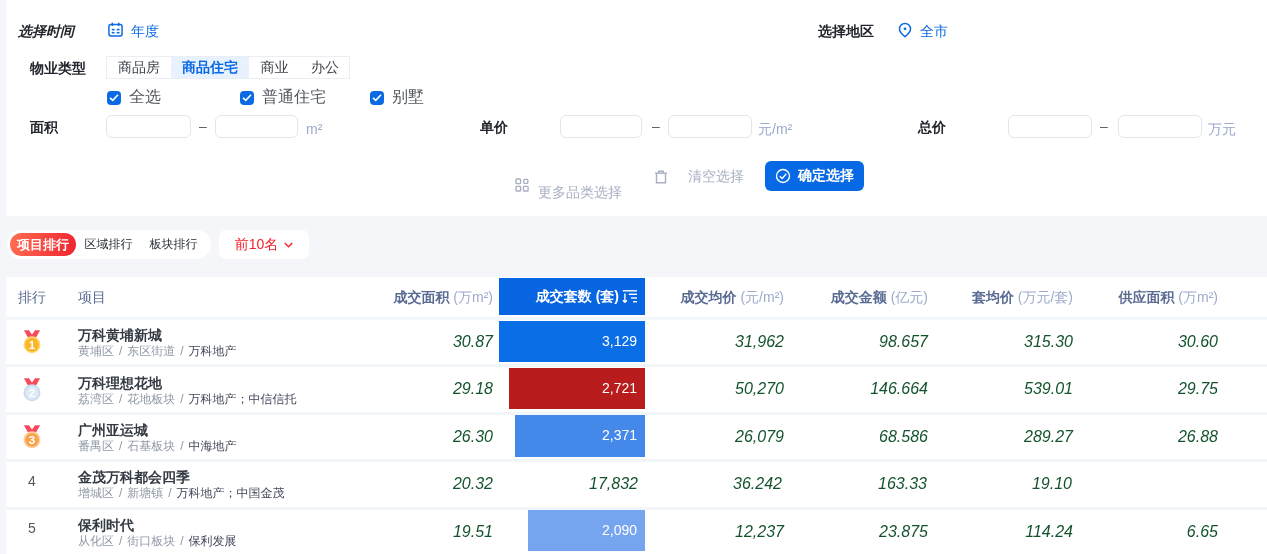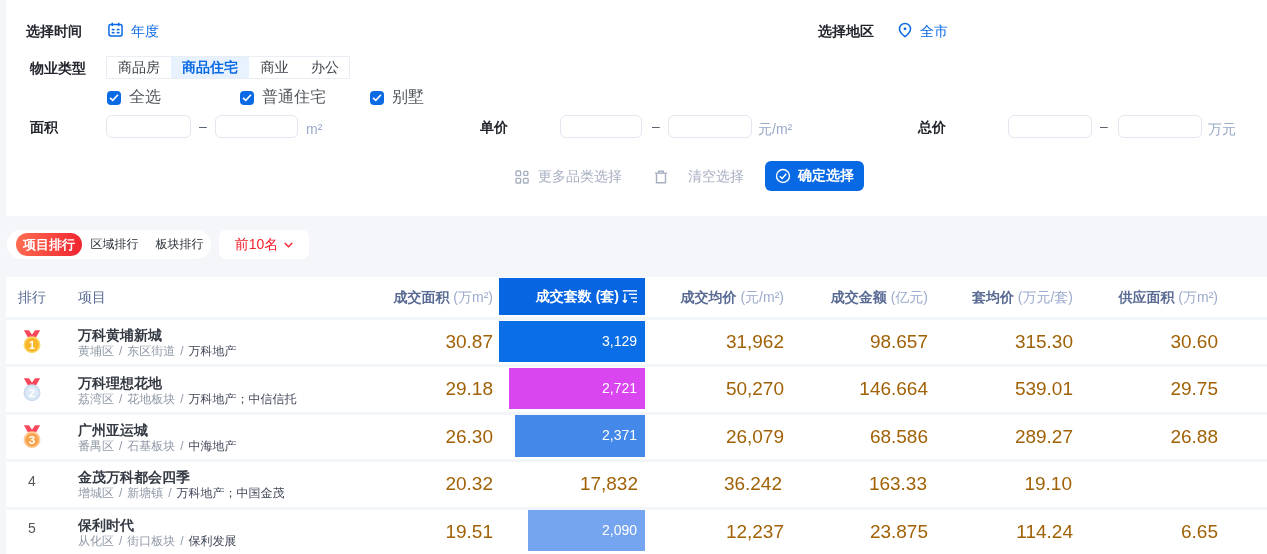--- a/index.html
+++ b/index.html
@@ -20,52 +20,52 @@
 .cbl { font-size:16px; color:#53575e; margin-left:8px; vertical-align:middle; }
 
 .inp { height:23px; border:1px solid #e2e6ee; border-radius:6px; background:#fff; }
 .dash { font-size:14px; color:#5c6370; }
 .unit { font-size:14px; color:#9aa9c9; }
 
 .gbtn { font-size:14px; color:#a7afc1; display:flex; align-items:center; }
 .bluebtn { left:765px; top:161px; width:99px; height:30px; background:#0769e3; border-radius:6px; color:#fff; display:flex; align-items:center; justify-content:center; font-size:14px; font-weight:700; }
 
 .pillwrap { left:7px; top:230px; width:204px; height:29px; background:#fff; border-radius:15px; display:flex; align-items:center; }
-.redpill { width:66px; height:23px; margin-left:9px; border-radius:12px; background:linear-gradient(100deg,#ff6e52,#f0232f); color:#fff; font-size:13px; font-weight:700; display:flex; align-items:center; justify-content:center; }
+.redpill { width:66px; height:23px; margin-left:3px; border-radius:12px; background:linear-gradient(100deg,#ff6e52,#f0232f); color:#fff; font-size:13px; font-weight:700; display:flex; align-items:center; justify-content:center; }
 .ptab { font-size:12px; color:#272c35; width:61px; text-align:center; }
 .selbox { left:219px; top:230px; width:90px; height:29px; background:#fff; border-radius:7px; display:flex; align-items:center; justify-content:center; color:#f5222d; font-size:14px; }
 
 .table { left:6px; top:277px; width:1261px; height:277px; background:#fff; }
 .trow { display:flex; width:100%; }
 .th { height:40px; }
 .tr { height:47.4px; border-top:3px solid #f2f6f8; }
 .c1 { width:52px; display:flex; align-items:center; justify-content:center; }
 .c2 { width:278px; padding-left:8px; display:flex; flex-direction:column; justify-content:center; position:relative; top:1.5px;margin-left:12px; }
 .c3 { width:151px; padding-right:6px; text-align:right; }
 .c4 { width:146px; position:relative;padding-left:36px; }
 .c5,.c7,.c8 { width:145px; padding-right:6px; text-align:right; }
 .c6 { width:144px; padding-right:6px; text-align:right; }
 .hd { font-size:14px; font-weight:700; color:#5a6b94; line-height:40px; white-space:nowrap; }
 .hu { font-weight:400; color:#9cabcd; }
-.num { font-size:19px; color:#a16207; line-height:44px; white-space:nowrap; }
+.num { font-size:16px; color:#14532d; line-height:44px; white-space:nowrap;font-style:italic; }
 .rank { font-size:14px; color:#54585d; position:relative; top:-3.5px; }
 .pname { font-size:14px; font-weight:700; color:#343a43; line-height:17px; margin-bottom:2px; white-space:nowrap; }
 .psub { font-size:12px; color:#8f98a6; line-height:14px; white-space:nowrap; position:relative; top:-2px; }
 .psub b { color:#42485a; font-weight:400; }
 .psub s { text-decoration:none; padding:0 1.6px; }
 .hbar { position:absolute; left:0; top:1px; width:146px; height:37px; background:#0765e2; display:flex; align-items:center; justify-content:flex-end; padding-right:7px; }
 .hbar .hd { color:#fff; line-height:37px; }
 .bar { position:absolute; right:0; top:0.5px; height:41.4px; color:#fff; font-size:14px; text-align:right; line-height:41.4px; padding-right:8px; }
 </style>
 </head>
 <body>
 
 <div class="abs card"></div>
 
-<div class="abs lbl" style="left:26px;top:22.5px;">选择时间</div>
+<div class="abs lbl" style="left:18px;top:22.5px;font-style:italic;">选择时间</div>
 <svg class="abs" style="left:108px;top:21.5px;" width="15" height="15" viewBox="0 0 16 16" fill="none" stroke="#0a6ae4" stroke-width="1.6">
   <rect x="1" y="2.6" width="14" height="12.2" rx="2"></rect>
   <line x1="4.6" y1="0.7" x2="4.6" y2="4.4"></line>
   <line x1="11.4" y1="0.7" x2="11.4" y2="4.4"></line>
   <line x1="4" y1="8.1" x2="7" y2="8.1" stroke-width="1.7"></line>
   <line x1="9.3" y1="8.1" x2="12.3" y2="8.1" stroke-width="1.7"></line>
   <line x1="4" y1="11.4" x2="7" y2="11.4" stroke-width="1.7"></line>
   <line x1="9.3" y1="11.4" x2="12.3" y2="11.4" stroke-width="1.7"></line>
 </svg>
 <div class="abs row1t blue" style="left:131px;top:22.5px;">年度</div>
@@ -120,21 +120,21 @@
 <div class="abs inp" style="left:1118px;top:115px;width:84px;"></div>
 <div class="abs unit" style="left:1208px;top:121px;">万元</div>
 
 <div class="abs gbtn" style="left:515px;top:168px;">
   <svg width="14" height="14" viewBox="0 0 14 14" fill="none" stroke="#a7afc1" stroke-width="1.4">
     <rect x="1" y="1" width="4.6" height="4.6" rx="0.8"></rect>
     <rect x="8.8" y="1.4" width="4" height="4" rx="0.8"></rect>
     <rect x="1" y="8.4" width="4.6" height="4.6" rx="0.8"></rect>
     <rect x="8.5" y="8.4" width="4.6" height="4.6" rx="0.8"></rect>
   </svg>
-  <span style="margin-left:9px;">更多品类选择</span>
+  <span style="margin-left:9px;margin-top:16px;">更多品类选择</span>
 </div>
 <div class="abs gbtn" style="left:654px;top:168px;">
   <svg width="14" height="14" viewBox="0 0 14 14" fill="none" stroke="#a7afc1" stroke-width="1.4">
     <path d="M1 3.2 H13"></path>
     <path d="M4.7 3 V1.2 H9.3 V3"></path>
     <path d="M2.5 3.4 V12.8 H11.5 V3.4"></path>
   </svg>
   <span style="margin-left:20px;">清空选择</span>
 </div>
 <div class="abs bluebtn">
@@ -212,21 +212,21 @@
         <circle cx="9" cy="14.8" r="7.7" fill="#dde9f7" stroke="#c9daef" stroke-width="1.6"></circle>
         <text x="9" y="19" font-size="11.5" font-weight="bold" fill="#fff" text-anchor="middle" font-family="Liberation Sans,sans-serif">2</text>
       </svg>
     </div>
     <div class="c2">
         <div class="pname">万科理想花地</div>
         <div class="psub">荔湾区<s> / </s>花地板块<s> / </s><b>万科地产；中信信托</b></div>
       </div>
     <div class="c3 num">29.18</div>
     <div class="c4">
-        <div class="bar" style="width:136px;background:#d946ef;">2,721</div>
+        <div class="bar" style="width:136px;background:#b91c1c;">2,721</div>
       </div>
     <div class="c5 num">50,270</div>
     <div class="c6 num">146.664</div>
     <div class="c7 num">539.01</div>
     <div class="c8 num">29.75</div>
   </div>
 
   <div class="trow tr">
     <div class="c1">
       <svg width="18" height="24" viewBox="0 0 18 24">

